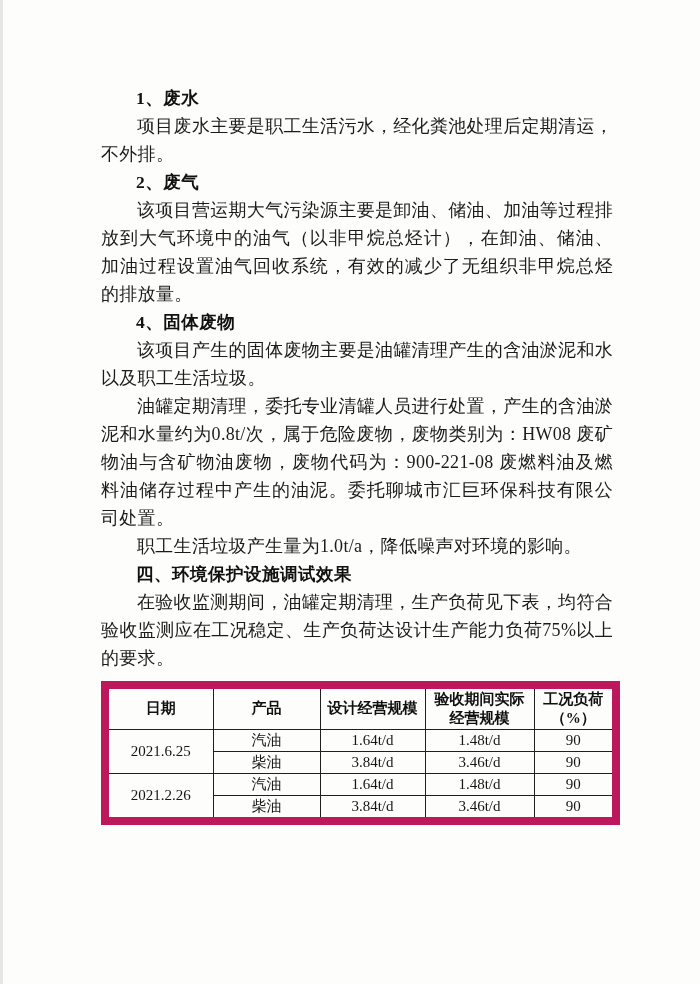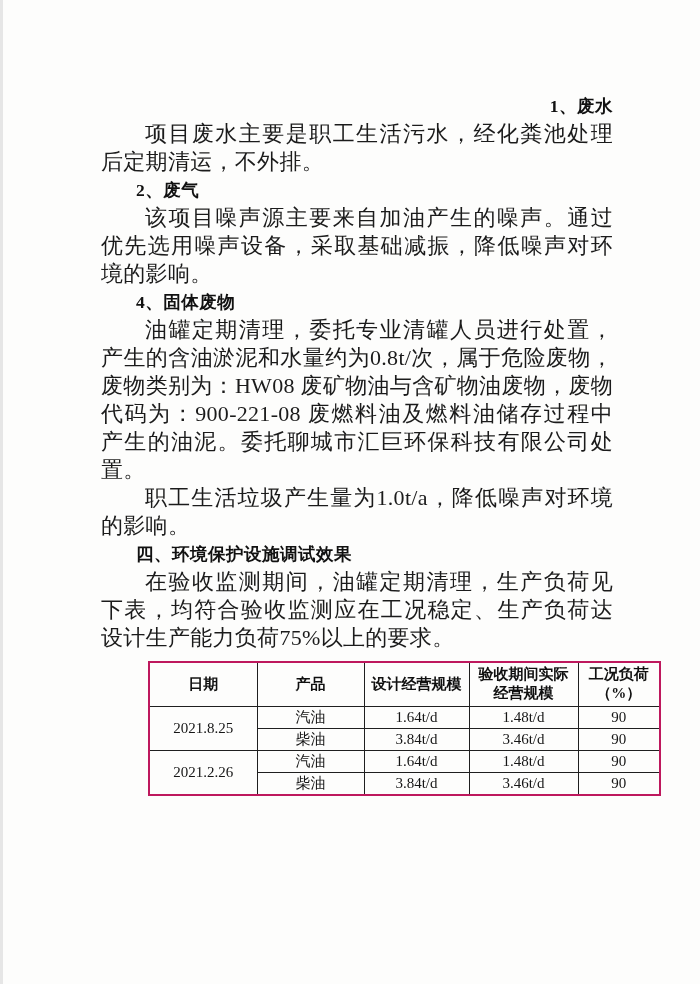--- a/index.html
+++ b/index.html
@@ -26,35 +26,34 @@
     width: 512px;
   }
   .sec-heading {
     font-size: 17.5px;
     line-height: 28px;
     font-weight: bold;
     text-indent: 2em;
     color: #111;
     letter-spacing: 0.5px;
   }
-  .sec-heading.first { margin-top: 8px; text-align: right; }
+  .sec-heading.first { margin-top: 0; }
   .body-para {
-    font-size: 22px;
+    font-size: 18px;
     line-height: 28px;
     text-align: justify;
     text-indent: 2em;
     letter-spacing: 0.3px;
   }
   table.load-table {
     margin-top: 9px;
     width: 511px;
     table-layout: fixed;
     border-collapse: collapse;
-    border: 2px solid #be185d;
-    margin-left: 47px;
+    border: 8px solid #be185d;
   }
   .load-table th, .load-table td {
     border: 1px solid #1f1f1f;
     text-align: center;
     vertical-align: middle;
     padding: 0;
     overflow: hidden;
   }
   .load-table th {
     font-size: 15px;
@@ -81,24 +80,25 @@
 
 <div class="page">
   <div class="page-edge"></div>
 
   <div class="content">
 
     <div class="sec-heading first">1、废水</div>
     <p class="body-para">项目废水主要是职工生活污水，经化粪池处理后定期清运，不外排。</p>
 
     <div class="sec-heading">2、废气</div>
+    <p class="body-para">该项目营运期大气污染源主要是卸油、储油、加油等过程排放到大气环境中的油气（以非甲烷总烃计），在卸油、储油、加油过程设置油气回收系统，有效的减少了无组织非甲烷总烃的排放量。</p>
 
-    <p class="body-para">该项目噪声源主要来自加油产生的噪声。通过优先选用噪声设备，采取基础减振，降低噪声对环境的影响。</p>
 
     <div class="sec-heading">4、固体废物</div>
+    <p class="body-para">该项目产生的固体废物主要是油罐清理产生的含油淤泥和水以及职工生活垃圾。</p>
     <p class="body-para">油罐定期清理，委托专业清罐人员进行处置，产生的含油淤泥和水量约为0.8t/次，属于危险废物，废物类别为：HW08 废矿物油与含矿物油废物，废物代码为：900-221-08 废燃料油及燃料油储存过程中产生的油泥。委托聊城市汇巨环保科技有限公司处置。</p>
     <p class="body-para">职工生活垃圾产生量为1.0t/a，降低噪声对环境的影响。</p>
 
     <div class="sec-heading">四、环境保护设施调试效果</div>
     <p class="body-para">在验收监测期间，油罐定期清理，生产负荷见下表，均符合验收监测应在工况稳定、生产负荷达设计生产能力负荷75%以上的要求。</p>
 
     <table class="load-table">
       <colgroup>
         <col class="col-date">
           <col class="col-prod">
@@ -112,21 +112,21 @@
           <th>产品</th>
           <th>设计经营规模</th>
           <th>验收期间实际
 经营规模</th>
           <th>工况负荷
 （%）</th>
         </tr>
       </thead>
       <tbody>
         <tr>
-          <td rowspan="2">2021.8.25</td>
+          <td rowspan="2">2021.6.25</td>
           <td>汽油</td>
           <td>1.64t/d</td>
           <td>1.48t/d</td>
           <td>90</td>
         </tr>
         <tr>
           <td>柴油</td>
           <td>3.84t/d</td>
           <td>3.46t/d</td>
           <td>90</td>

